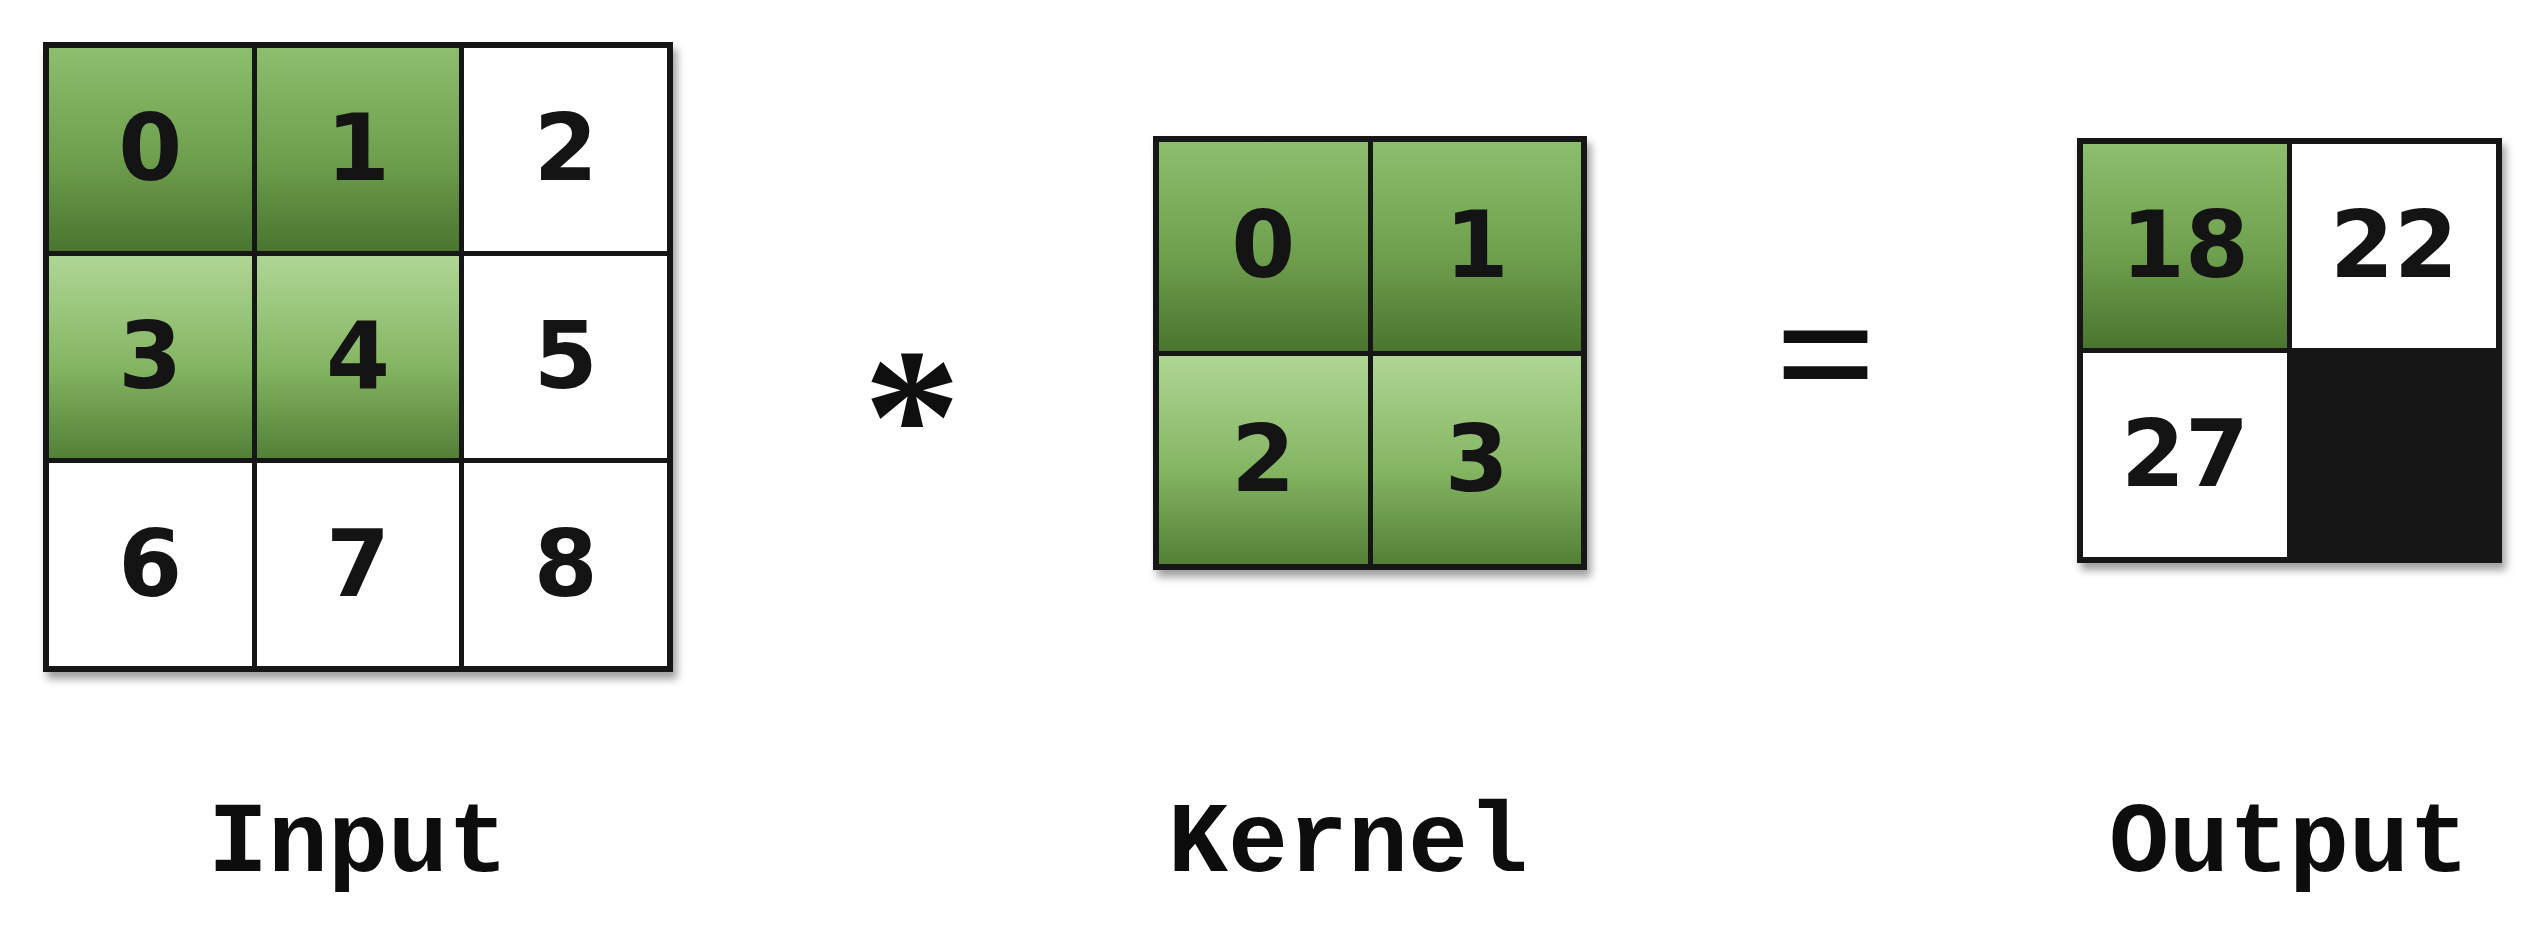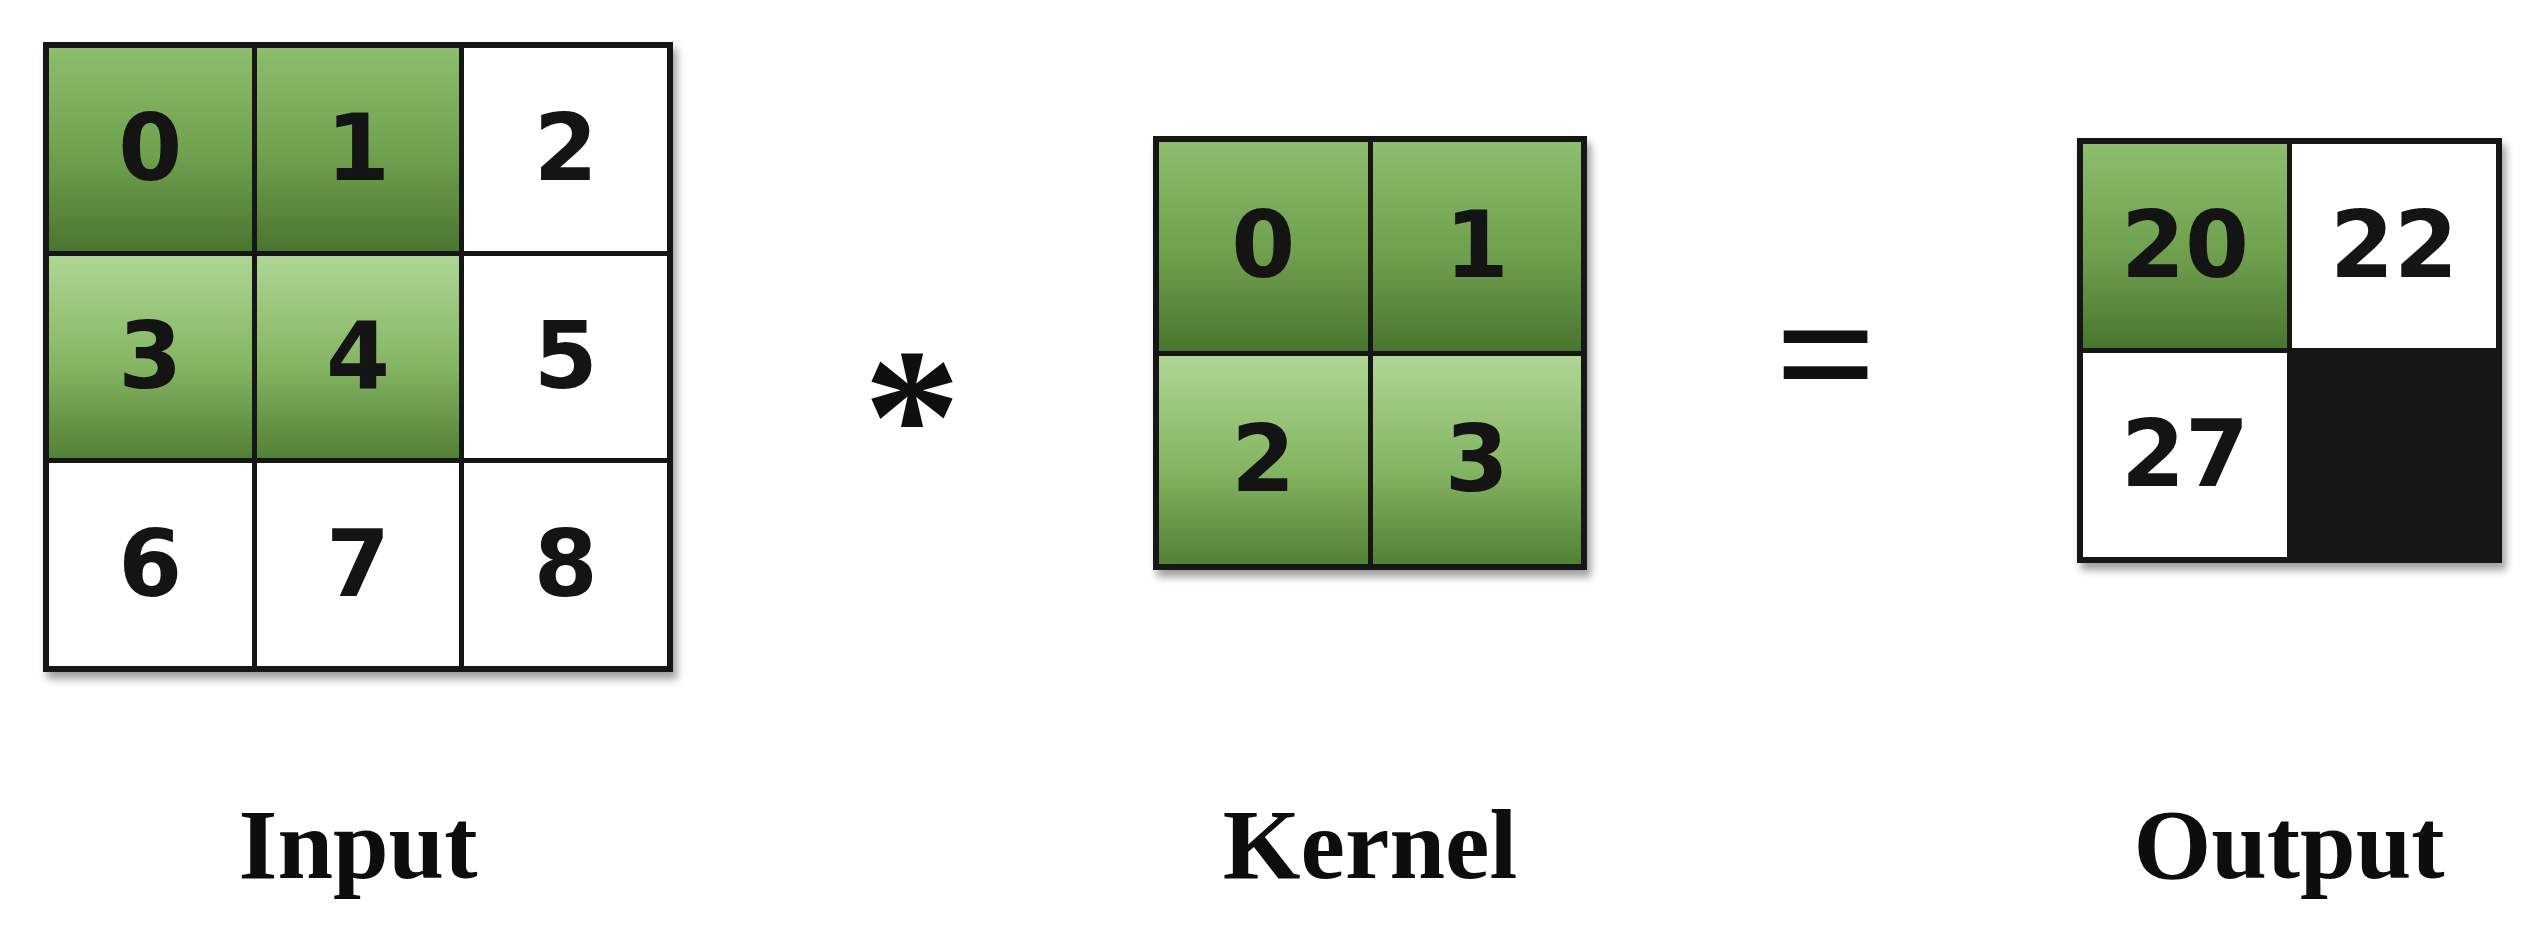--- a/index.html
+++ b/index.html
@@ -79,29 +79,29 @@
     width: 140px; height: 120px;
     font-size: 180px;
   }
 
   
   .caption {
     position: absolute;
     top: 795px;
     width: 600px;
     text-align: center;
-    font-family: Liberation Serif, serif;
+    font-family: Liberation Mono, monospace;
     font-weight: 700;
     font-size: 100px;
     line-height: 1;
     color: #0d0d0d;
     user-select: none;
   }
   .caption-input  { left: 58px; }
-  .caption-kernel { left: 1070px; }
+  .caption-kernel { left: 1048px; }
   .caption-output { left: 1989px; }
 </style>
 </head>
 <body>
 
 <div class="canvas">
 
   <div class="grid grid-input">
       <div class="cell g1">0</div>
       <div class="cell g1">1</div>
@@ -123,21 +123,21 @@
       <div class="cell g1">1</div>
       <div class="cell g2">2</div>
       <div class="cell g2">3</div>
     </div>
 
   <div class="op op-eq">
     <span>=</span>
   </div>
 
   <div class="grid grid-output">
-      <div class="cell g1">20</div>
+      <div class="cell g1">18</div>
       <div class="cell">22</div>
       <div class="cell">27</div>
     </div>
 
   <div class="caption caption-input">Input</div>
 
   <div class="caption caption-kernel">Kernel</div>
 
   <div class="caption caption-output">Output</div>
 

